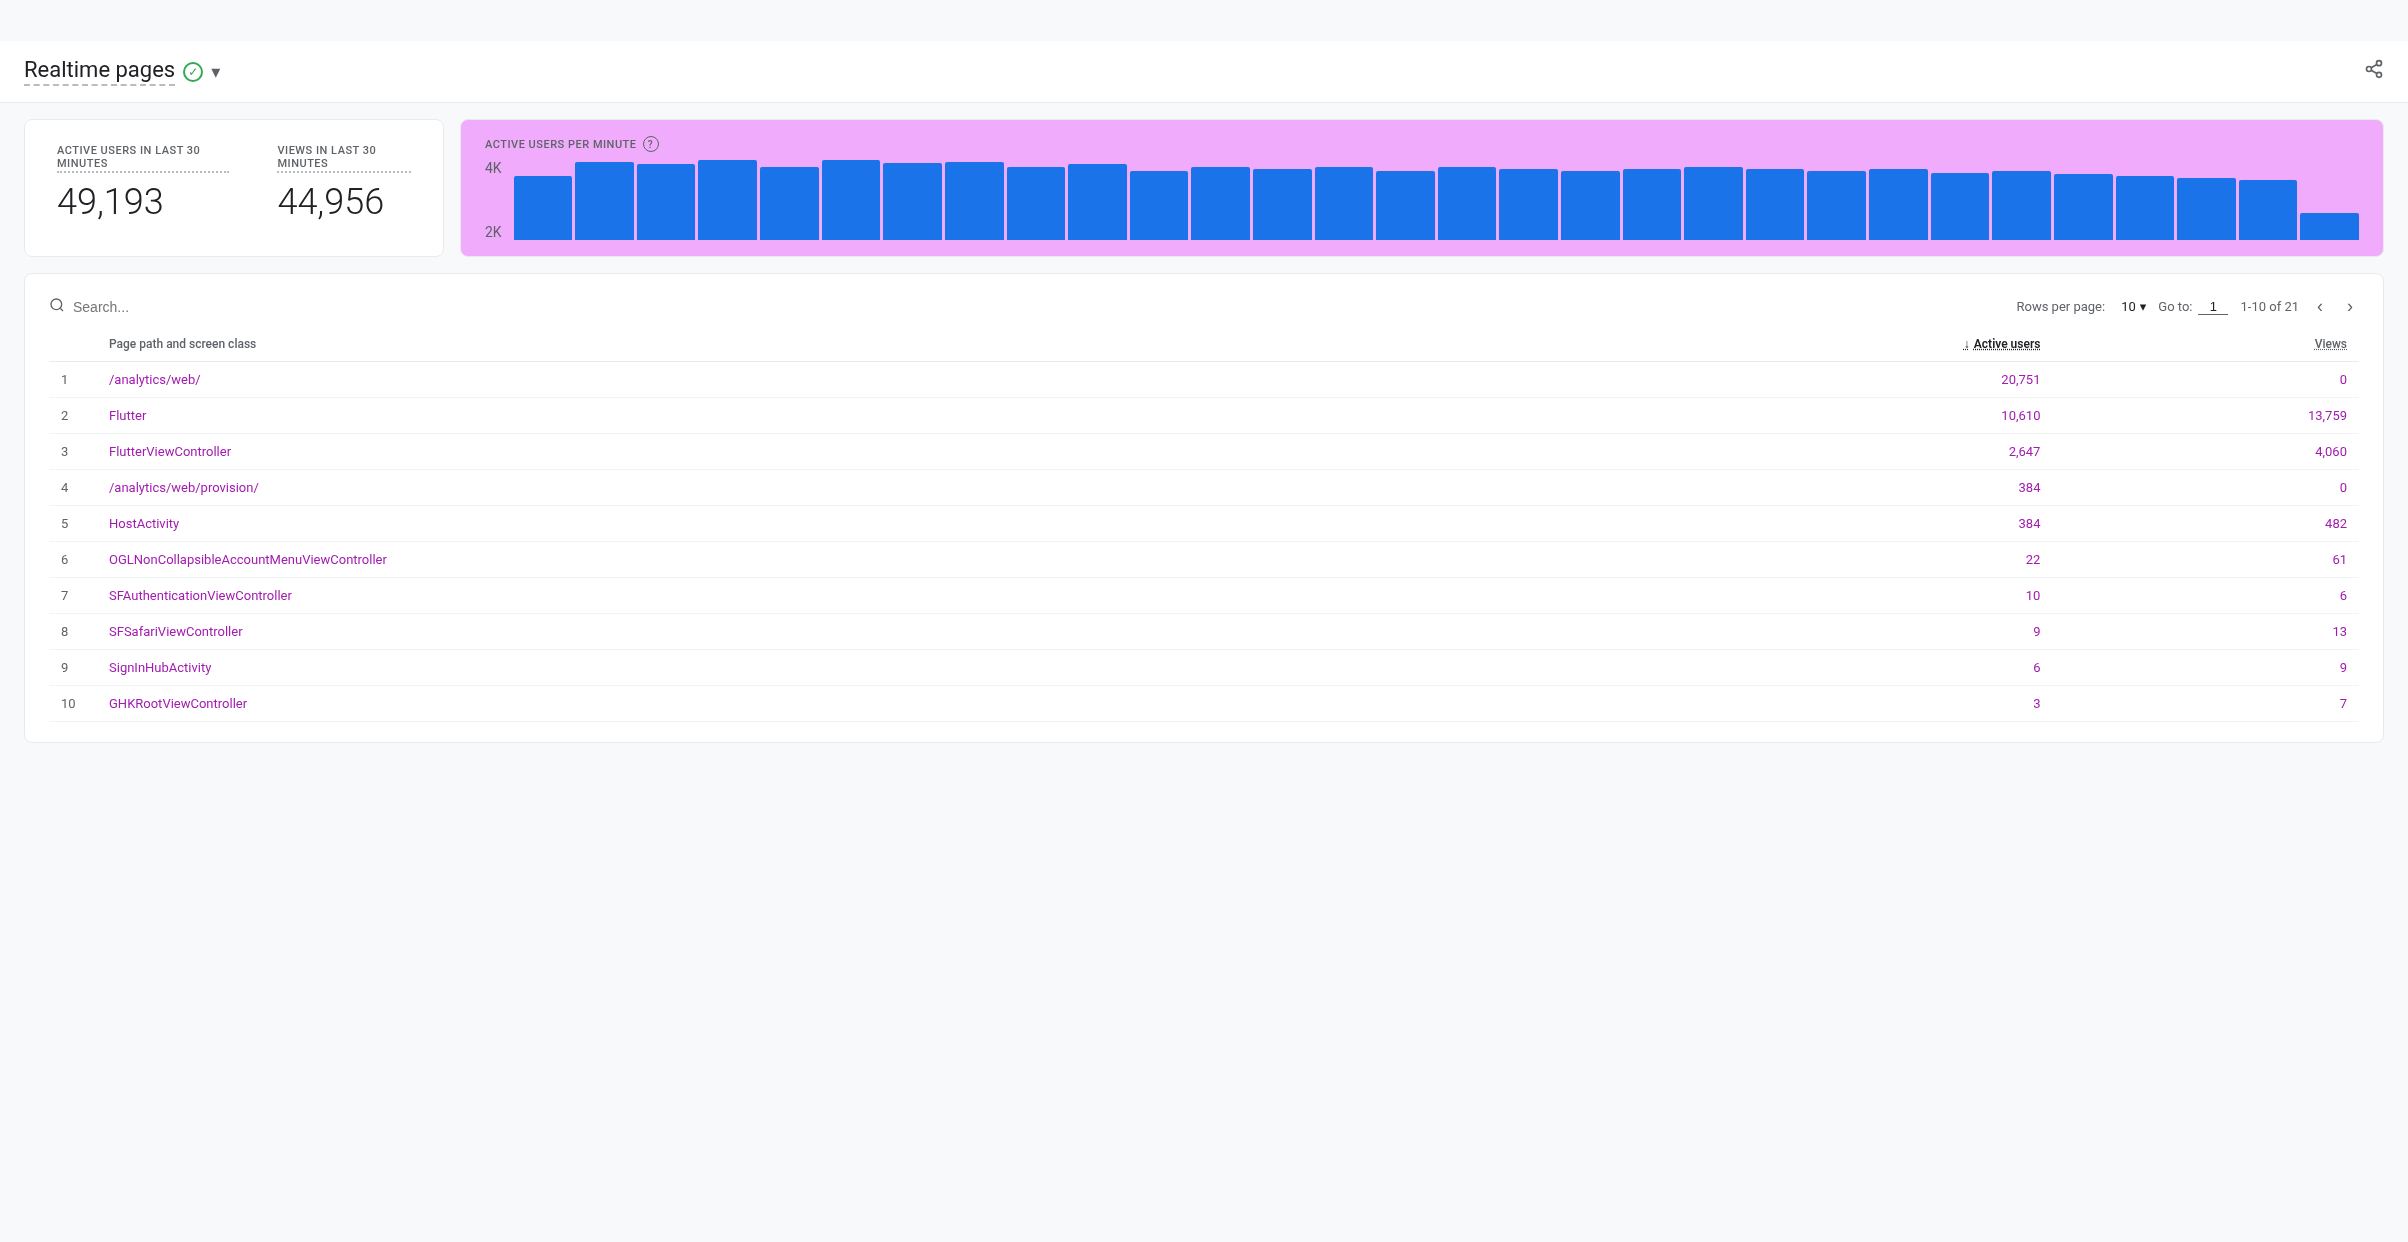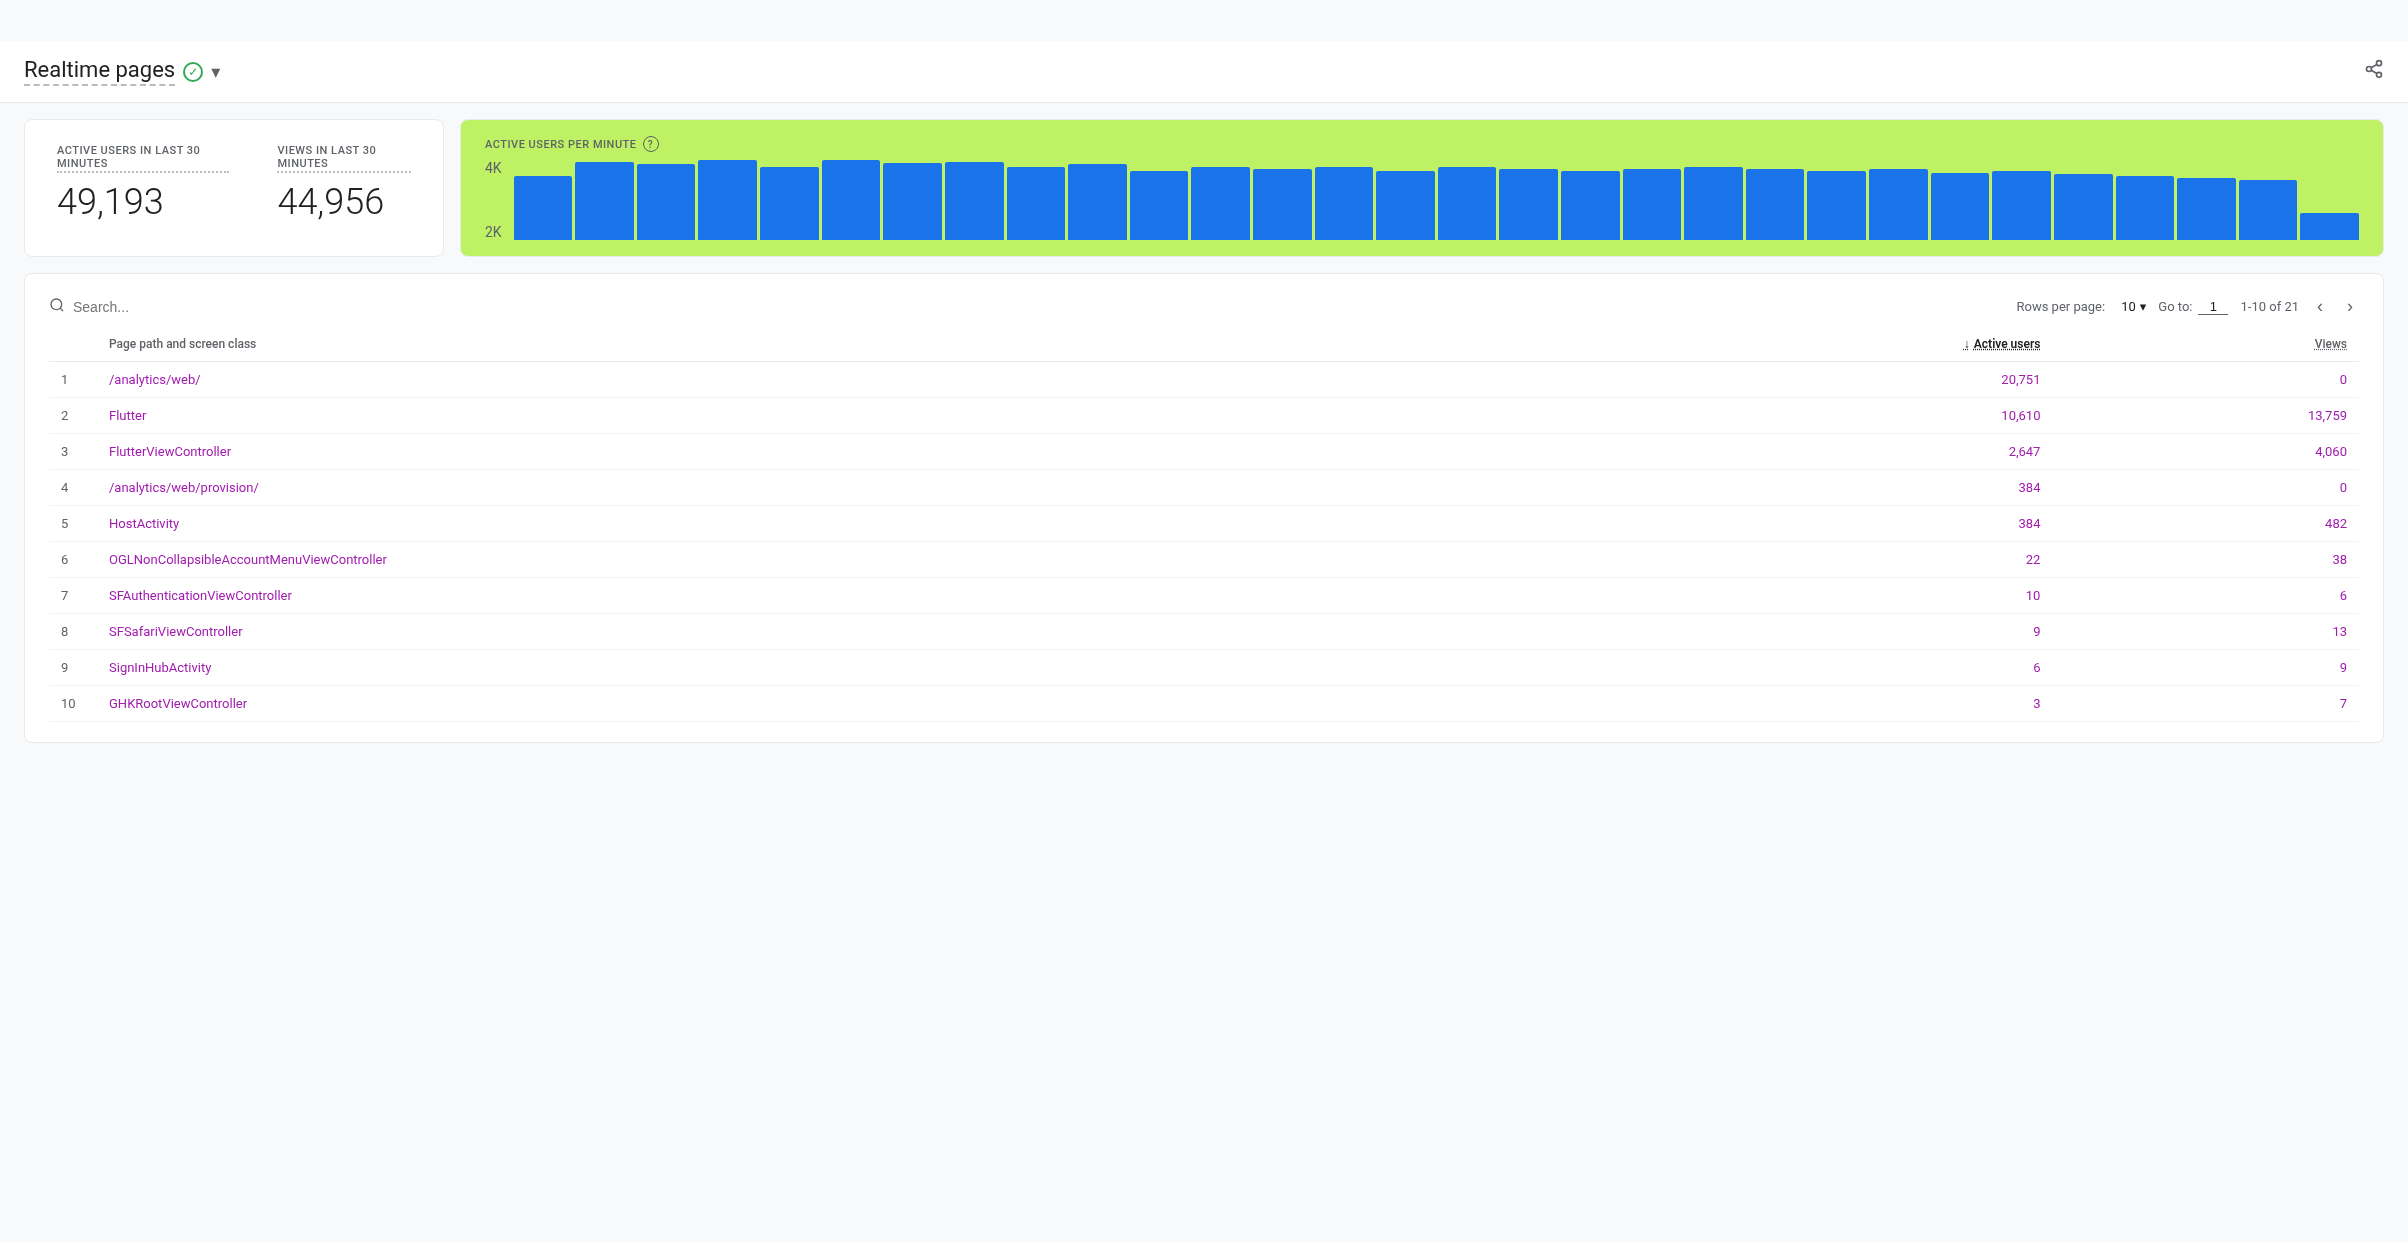--- a/index.html
+++ b/index.html
@@ -82,21 +82,21 @@
       display: inline-block;
       padding-bottom: 1px;
     }
     .stat-value {
       font-size: 36px;
       font-weight: 300;
       color: #202124;
       margin-top: 8px;
     }
     .chart-card {
-      background: #bef264;
+      background: #f0abfc;
       border: 1px solid #e8eaed;
       border-radius: 8px;
       padding: 16px 24px;
       flex: 1;
     }
     .chart-title {
       font-size: 11px;
       font-weight: 500;
       color: #5f6368;
       letter-spacing: 0.5px;
@@ -437,21 +437,21 @@
           <tr>
     <td class="row-num">5</td>
     <td>HostActivity</td>
     <td class="right">384</td>
     <td class="right">482</td>
   </tr>
           <tr>
     <td class="row-num">6</td>
     <td>OGLNonCollapsibleAccountMenuViewController</td>
     <td class="right">22</td>
-    <td class="right">38</td>
+    <td class="right">61</td>
   </tr>
           <tr>
     <td class="row-num">7</td>
     <td>SFAuthenticationViewController</td>
     <td class="right">10</td>
     <td class="right">6</td>
   </tr>
           <tr>
     <td class="row-num">8</td>
     <td>SFSafariViewController</td>

